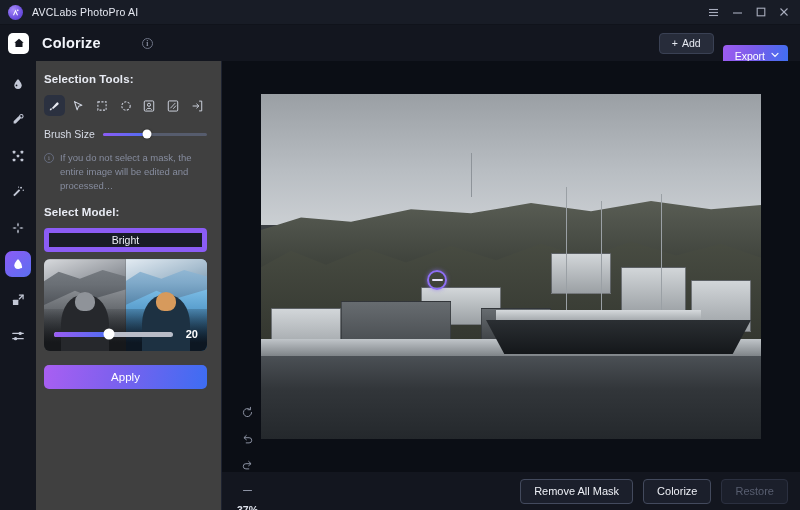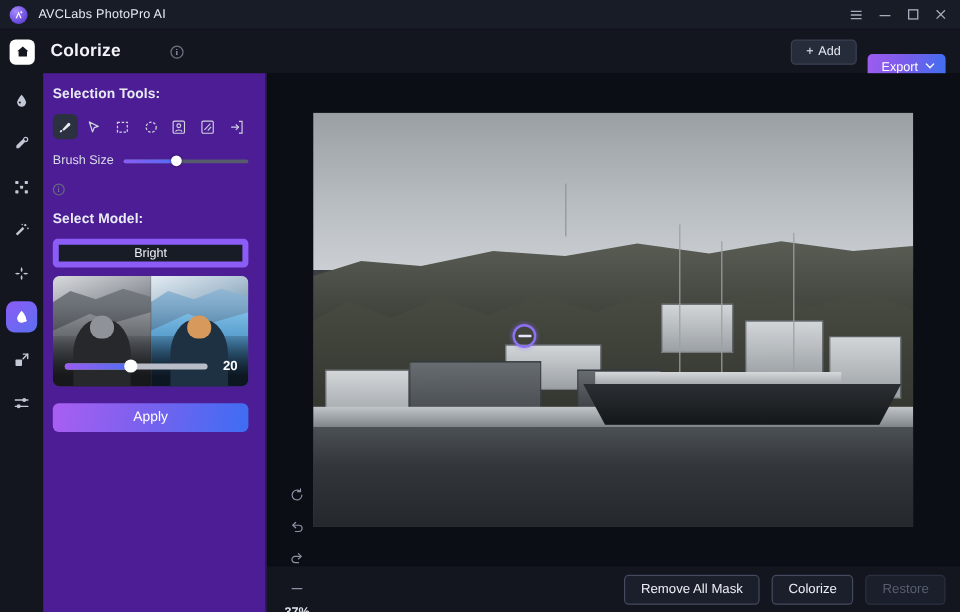--- a/index.html
+++ b/index.html
@@ -71,21 +71,21 @@
     width: 26px; height: 26px; border-radius: 7px; display: flex;
     align-items: center; justify-content: center; color: #c3c8d6; cursor: pointer; margin-bottom: 8px;
   }
   .rail-item.active {
     background: linear-gradient(140deg, #8b5cf6, #5b6ff0);
     color: #fff;
   }
 
   
   .panel {
-    width: 186px; background: #4c1d95; flex: none; padding: 12px 0 0 0;
+    width: 186px; background: #404040; flex: none; padding: 12px 0 0 0;
     border-right: 1px solid #1d2230; position: relative;
   }
   .panel-inner { padding: 0 14px 0 8px; }
   .sec-label { font-size: 11.5px; color: #e8ebf3; font-weight: bold; margin-bottom: 10px; letter-spacing: .1px; }
 
   .tools-row { display: flex; align-items: center; gap: 3px; margin-bottom: 12px; }
   .tool {
     width: 21px; height: 21px; border-radius: 5px; display: flex; align-items: center;
     justify-content: center; color: #cfd4e0; cursor: pointer;
   }
@@ -423,20 +423,21 @@
         <div class="slider-row">
           <span class="slider-label">Brush Size</span>
           <div class="track">
             <div class="fill" id="brushFill" style="width: 42%;"></div>
             <div class="knob" id="brushKnob" style="left: 42%;"></div>
           </div>
         </div>
 
         <div class="hint">
           <span class="i-circ">i</span>
+          <span class="hint-text">If you do not select a mask, the entire image will be edited and processed…</span>
         </div>
 
         <div class="sec-label">Select Model:</div>
         <div class="model-btn">Bright</div>
 
 
         <div class="compare">
           <div class="cmp-half cmp-left cmp-sky-g">
             <div class="ridge ridge-g1"></div>
             <div class="water-g"></div>

